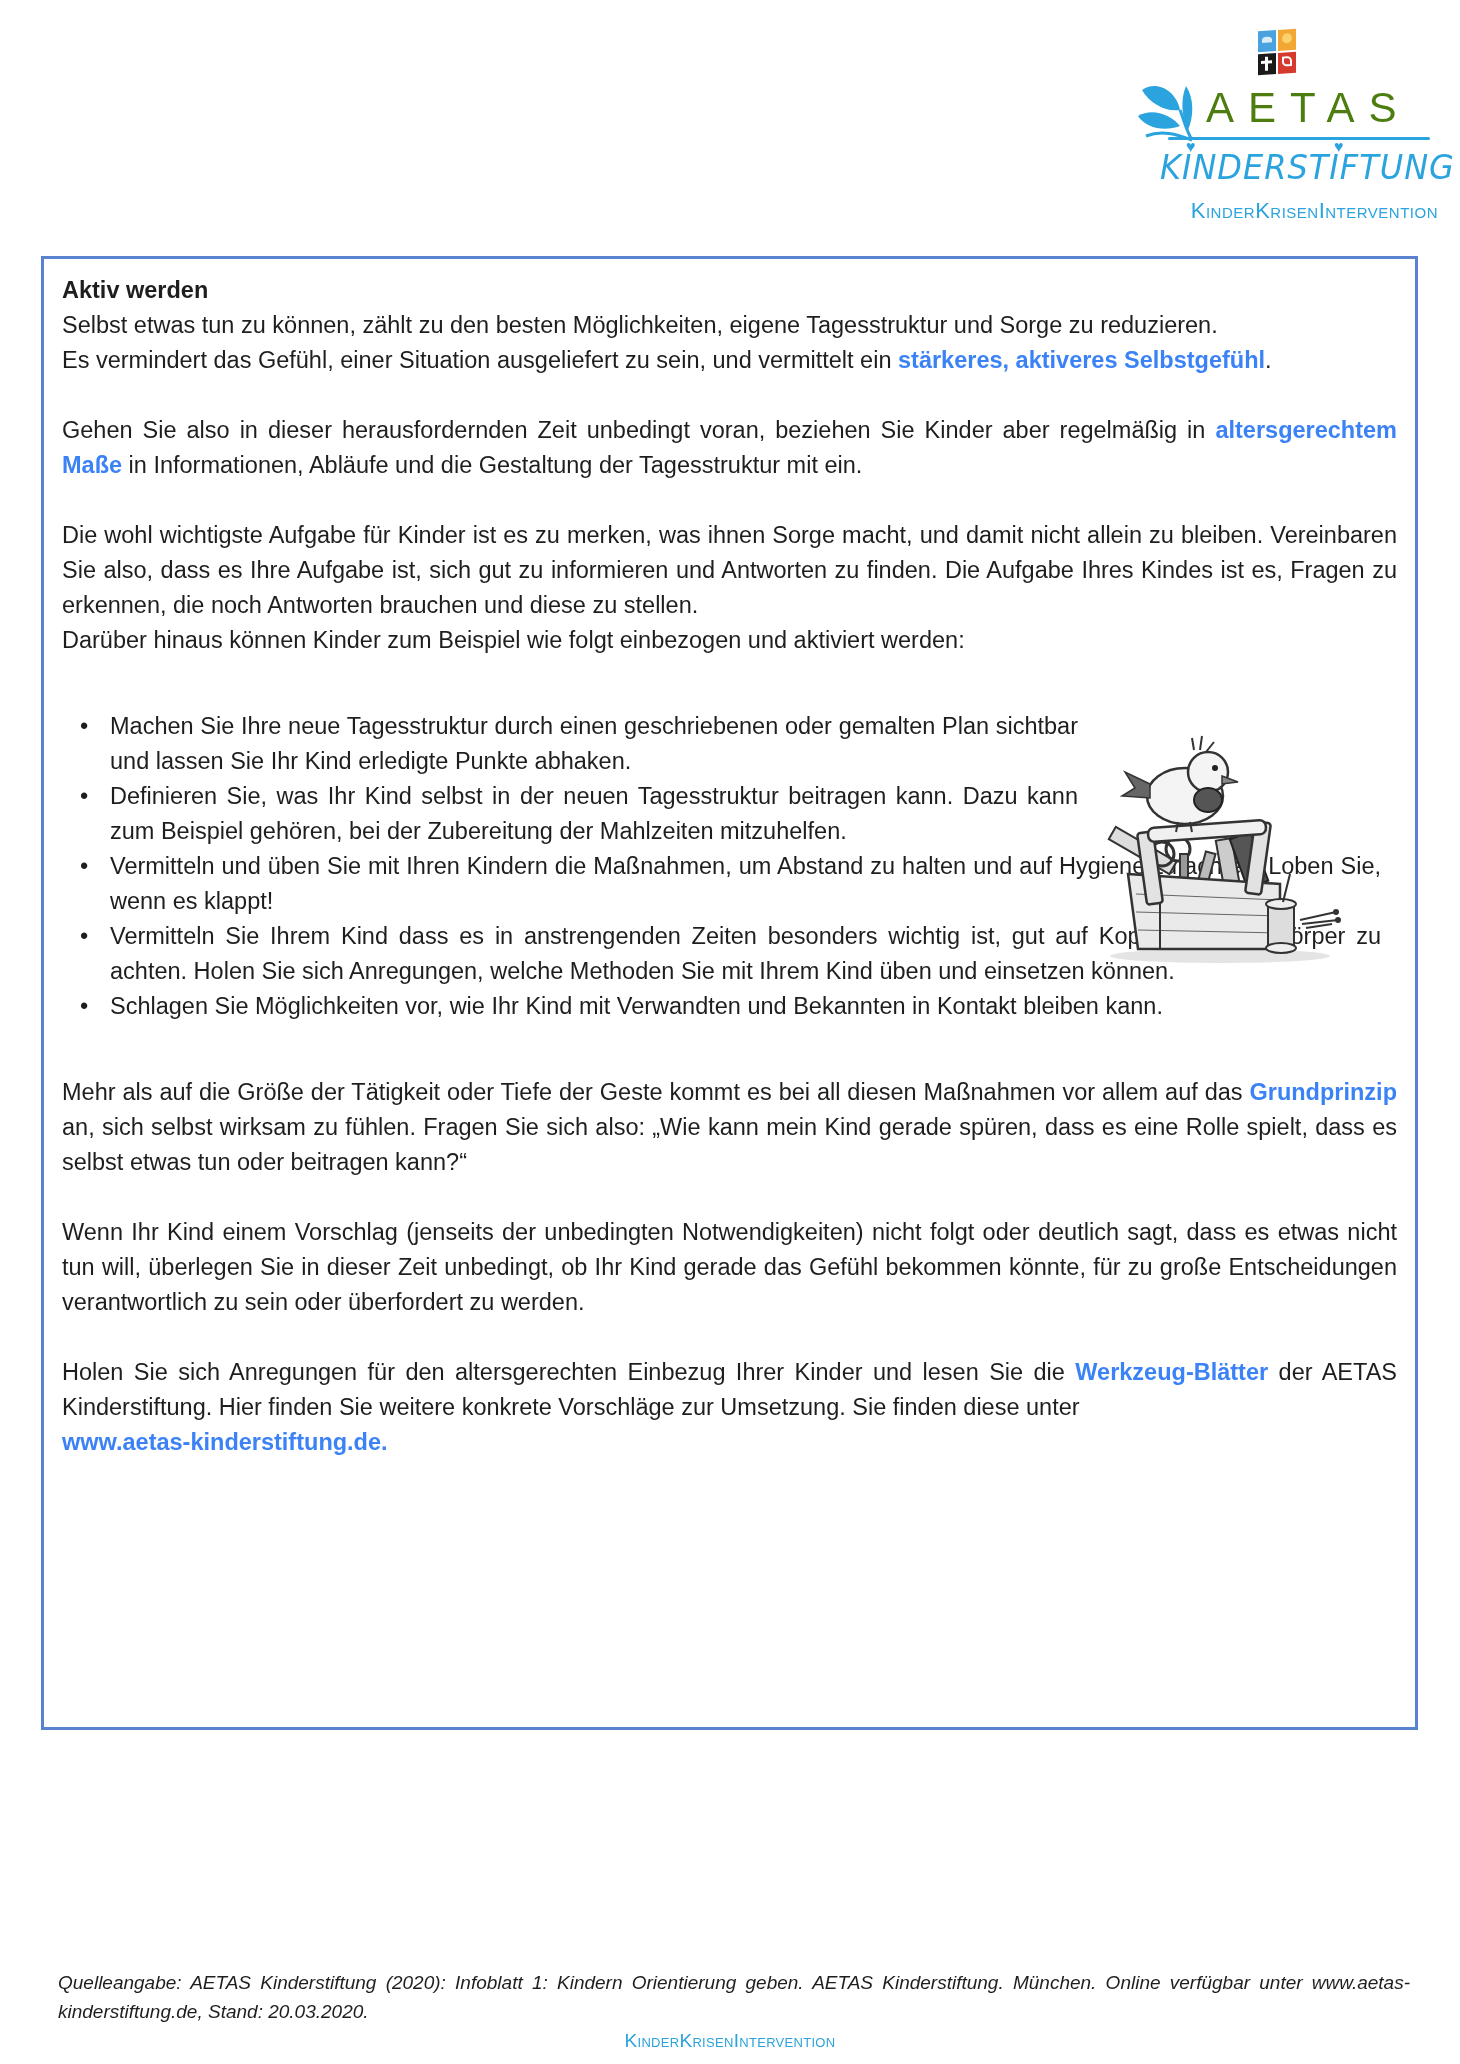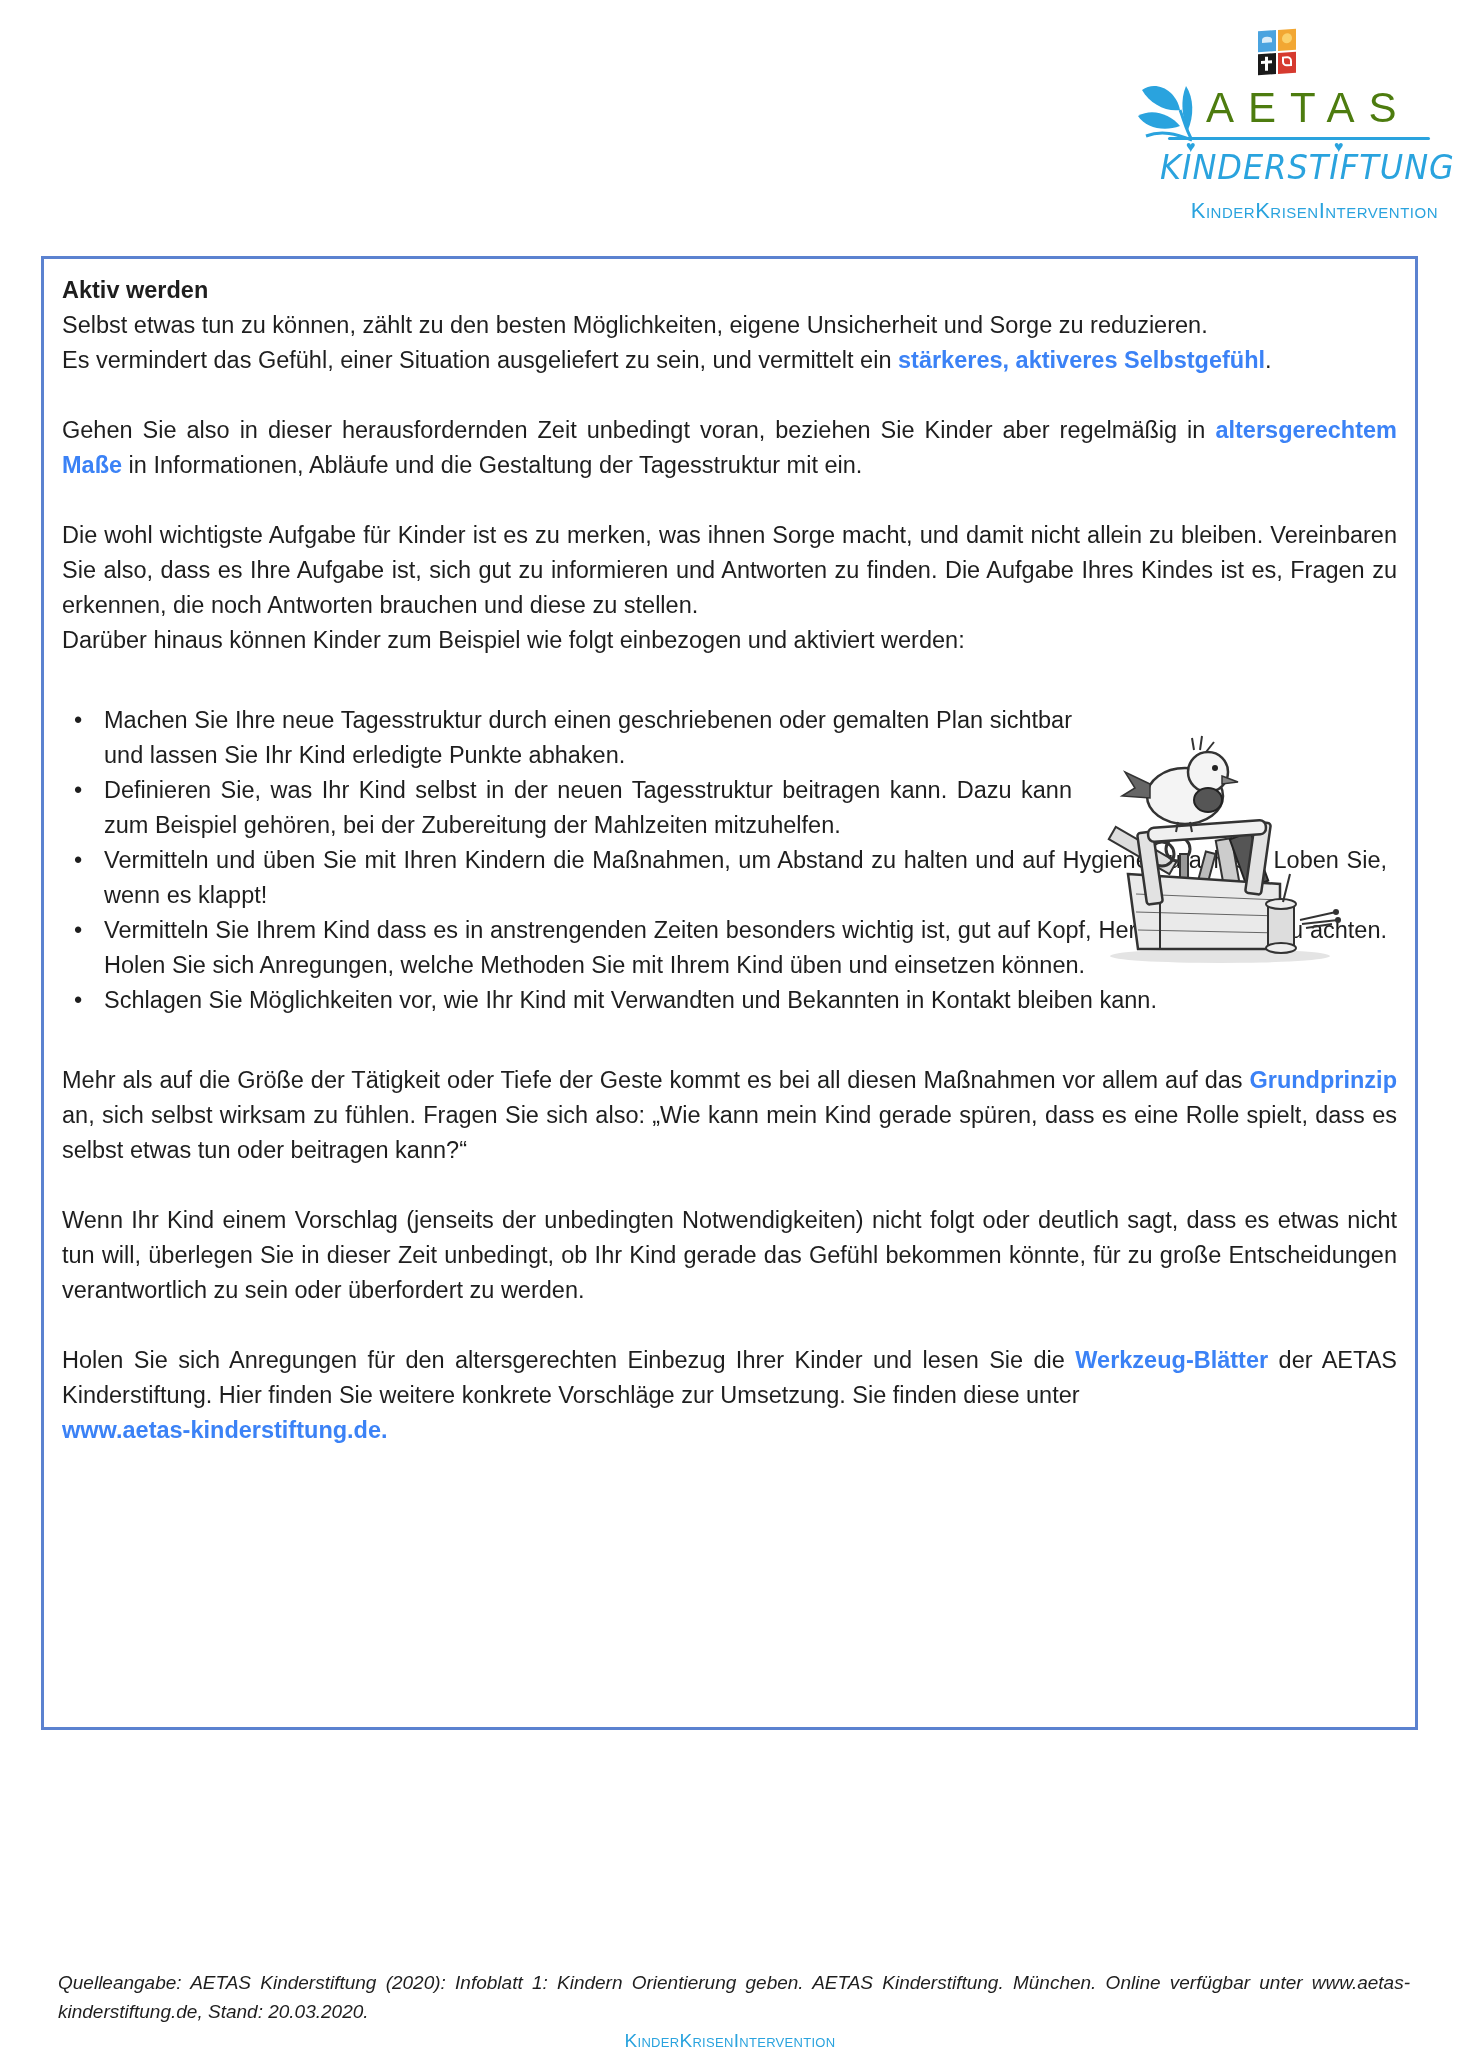--- a/index.html
+++ b/index.html
@@ -128,21 +128,21 @@
     .heading {
       font-weight: bold;
       font-size: 23.5px;
       line-height: 35px;
       margin: 0 0 36px 0;
     }
     .spacer { height: 35px; }
     .hl { color: #3b82f6; font-weight: bold; }
     .narrow { width: 1000px; }
     .bullets {
-      margin: 10px;
+      margin: 16px;
       padding: 0;
       list-style: none;
     }
     .bullets li {
       position: relative;
       padding-left: 32px;
     }
     .bullets li::before {
       content: "\2022";
       position: absolute;
@@ -206,21 +206,21 @@
   <span class="logo-heart" style="left:226px; top:118px;">♥</span>
   <div class="logo-kinder">KINDERSTIFTUNG</div>
   <div class="logo-kki">KinderKrisenIntervention</div>
 </div>
 
 <div class="content-box">
   <div class="content-text">
     <p class="heading">Aktiv werden</p>
 
     <p>
-      <span>Selbst etwas tun zu können, zählt zu den besten Möglichkeiten, eigene Unsicherheit und Sorge zu reduzieren.</span><br>
+      <span>Selbst etwas tun zu können, zählt zu den besten Möglichkeiten, eigene Tagesstruktur und Sorge zu reduzieren.</span><br>
       <span>Es vermindert das Gefühl, einer Situation ausgeliefert zu sein, und vermittelt ein </span><span class="hl">stärkeres, aktiveres Selbstgefühl</span><span>.</span>
     </p>
     <div class="spacer"></div>
 
     <p>
       <span>Gehen Sie also in dieser herausfordernden Zeit unbedingt voran, beziehen Sie Kinder aber regelmäßig in </span><span class="hl">altersgerechtem Maße</span><span> in Informationen, Abläufe und die Gestaltung der Tagesstruktur mit ein.</span>
     </p>
     <div class="spacer"></div>
 
     <p>Die wohl wichtigste Aufgabe für Kinder ist es zu merken, was ihnen Sorge macht, und damit nicht allein zu bleiben. Vereinbaren Sie also, dass es Ihre Aufgabe ist, sich gut zu informieren und Antworten zu finden. Die Aufgabe Ihres Kindes ist es, Fragen zu erkennen, die noch Antworten brauchen und diese zu stellen.</p>

